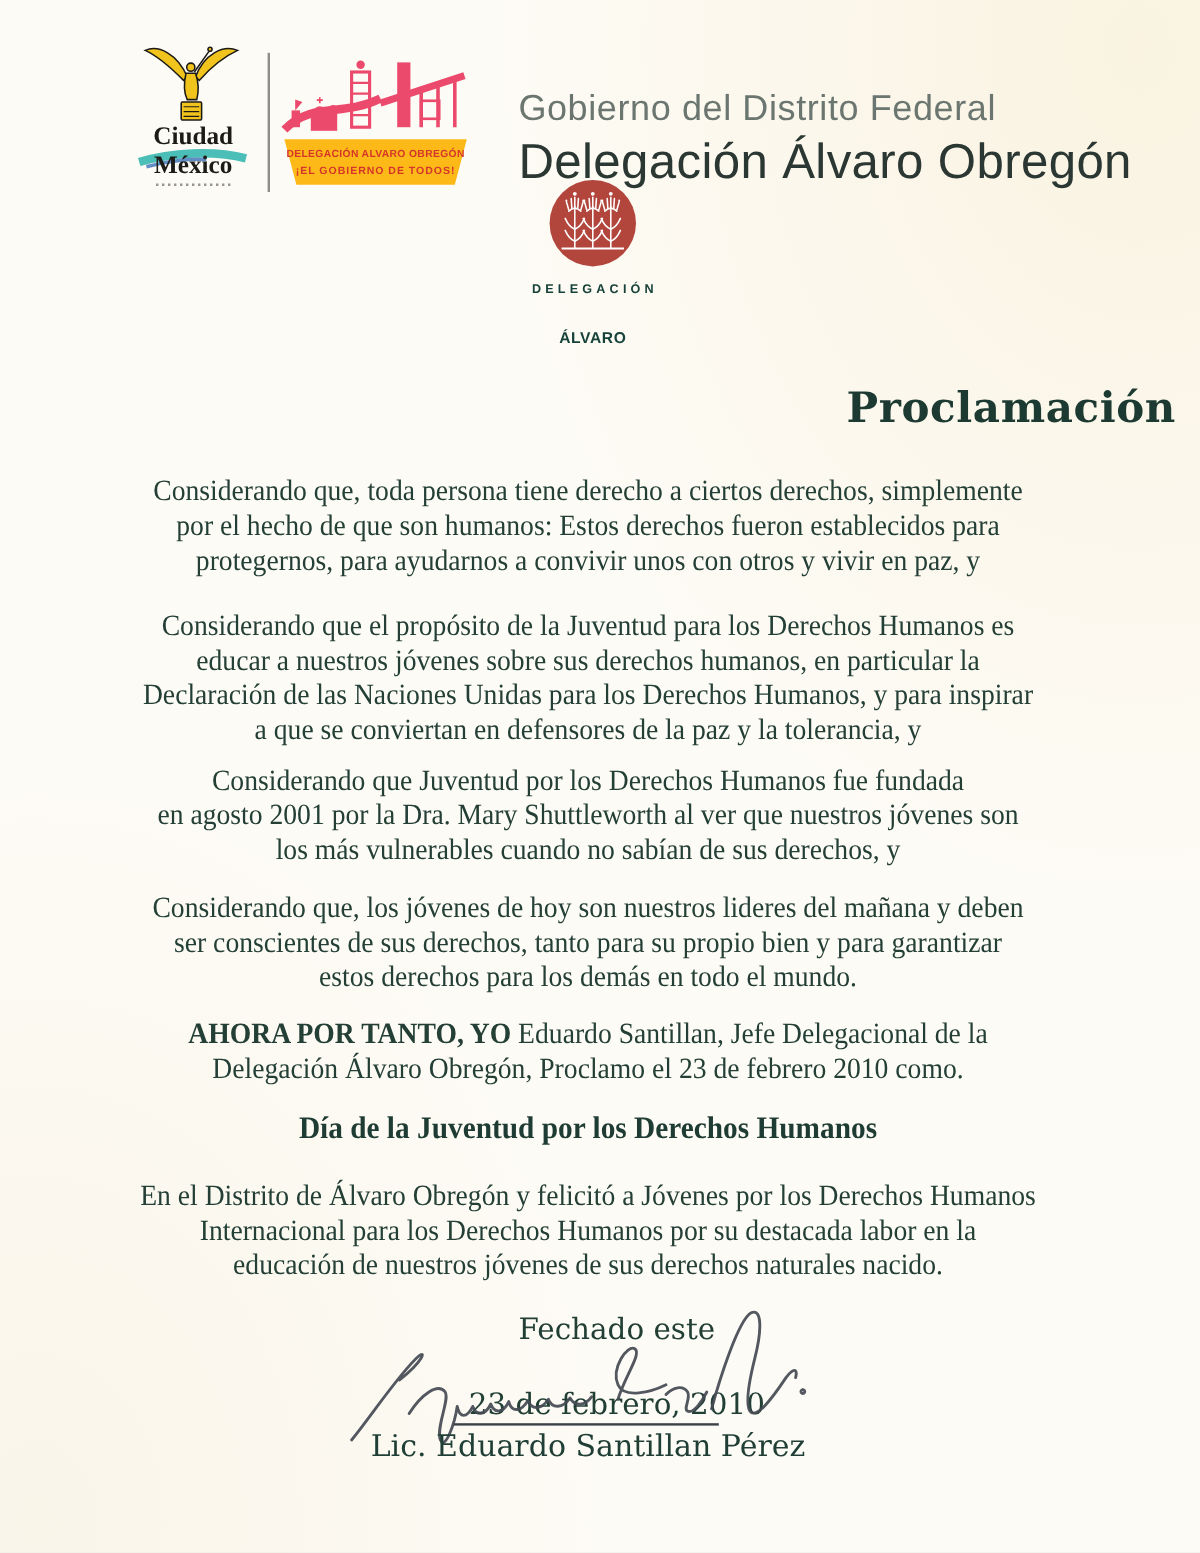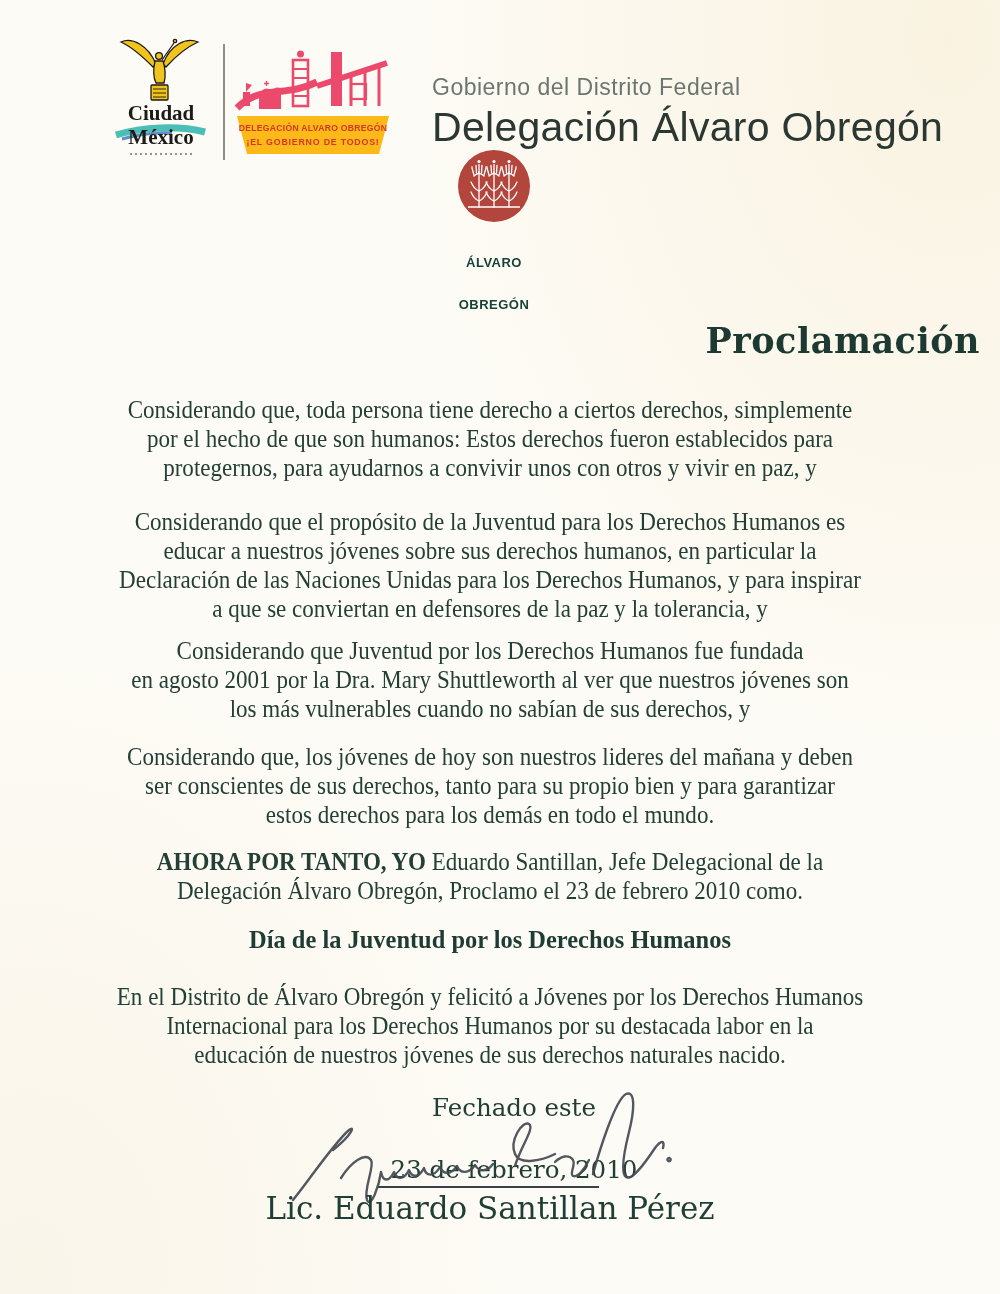--- a/index.html
+++ b/index.html
@@ -13,21 +13,21 @@
       radial-gradient(ellipse at 3% 98%, rgba(240,230,205,.3), rgba(240,230,205,0) 35%);
     overflow:hidden;
     font-family:"Liberation Serif", serif;
     color:#233f36;
   }
   
   .city-logo{position:absolute;left:108px;top:32px;width:106px;height:136px;}
   .logo-divider{position:absolute;left:223px;top:44px;width:2px;height:116px;background:#8f8f88;}
   .ao-logo{position:absolute;left:233px;top:40px;width:160px;height:120px;}
   .gov-text{position:absolute;left:432px;top:74px;font-family:"Liberation Sans", sans-serif;}
-  .gov-line{font-size:23px;color:#6b7670;letter-spacing:.5px;}
+  .gov-line{font-size:30px;color:#6b7670;letter-spacing:.5px;}
   .delegacion-line{font-size:41px;font-weight:normal;color:#2b3732;letter-spacing:.3px;margin-top:3px;}
   
   .seal-block{position:absolute;left:0;top:148px;width:988px;text-align:center;}
   .seal-caption{margin-top:6px;font-family:"Liberation Sans", sans-serif;font-weight:bold;color:#16423a;}
   .seal-cap-1{font-size:10.5px;letter-spacing:3.5px;padding-left:3.5px;}
   .seal-cap-2,.seal-cap-3{font-size:13px;letter-spacing:.5px;line-height:15px;margin-top:27px;}
   
   .centered{position:absolute;left:0;width:980px;text-align:center;}
   .doc-title{top:297px;font-family:"DejaVu Serif", serif;font-weight:bold;font-size:35px;color:#1c3a31;letter-spacing:.5px;text-align:right;}
   .body-p{
@@ -37,21 +37,21 @@
     color:#233f36;
   }
   .p1{top:370px;} .p2{top:482px;} .p3{top:611px;} .p4{top:717px;}
   .p5{top:822px;} .p6{top:957px;}
   .bold-run{font-weight:bold;}
   .day-heading{top:903px;font-size:26px;line-height:30px;font-weight:bold;white-space:pre-line;
     transform:scaleX(.94);transform-origin:50% 0;color:#1e3c33;}
   .dated{top:1061px;font-family:"DejaVu Serif", serif;font-size:24.5px;line-height:31px;color:#223f36;white-space:pre-line;padding-left:24px;}
   .sig-svg{position:absolute;left:263px;top:1082px;width:424px;height:128px;pointer-events:none;}
   .sig-line{position:absolute;left:378px;top:1186px;width:221px;height:2px;background:#3c4149;}
-  .sig-name{top:1190px;font-family:"DejaVu Serif", serif;font-size:31px;color:#1f3e35;}
+  .sig-name{top:1190px;font-family:"DejaVu Serif", serif;font-size:25px;color:#1f3e35;}
 </style>
 </head>
 <body>
 
 <div class="page">
 
   <svg class="city-logo" viewBox="0 0 106 136">
     <g stroke="#1c1a16" stroke-width="1.3" fill="#f0c41c">
       <path d="M48,32 C40,13 24,5 13,10 C24,15 35,25 45,35 Z"></path>
       <path d="M55,32 C62,13 78,5 90,10 C79,15 67,25 58,35 Z"></path>
@@ -112,22 +112,22 @@
           <path d="M0,42 Q-5,40 -8,33 M0,42 Q5,40 8,33"></path>
           <path d="M0,52 Q-5,50 -8,43 M0,52 Q5,50 8,43"></path>
         </g>
       </defs>
       <use href="#plant" transform="translate(23,1)"></use>
       <use href="#plant" transform="translate(38,1)"></use>
       <use href="#plant" transform="translate(53,1)"></use>
       <path d="M12,59 H64" stroke="#ffffff" stroke-width="1.7"></path>
     </svg>
     <div class="seal-caption">
+      <div class="seal-cap-1">DELEGACIÓN</div>
       <div class="seal-cap-2">ÁLVARO</div>
-      <div class="seal-cap-3">OBREGÓN</div>
     </div>
   </div>
 
   <h1 class="centered doc-title">Proclamación</h1>
 
   <p class="centered body-p p1">Considerando que, toda persona tiene derecho a ciertos derechos, simplemente
 por el hecho de que son humanos: Estos derechos fueron establecidos para
 protegernos, para ayudarnos a convivir unos con otros y vivir en paz, y</p>
   <p class="centered body-p p2">Considerando que el propósito de la Juventud para los Derechos Humanos es
 educar a nuestros jóvenes sobre sus derechos humanos, en particular la

